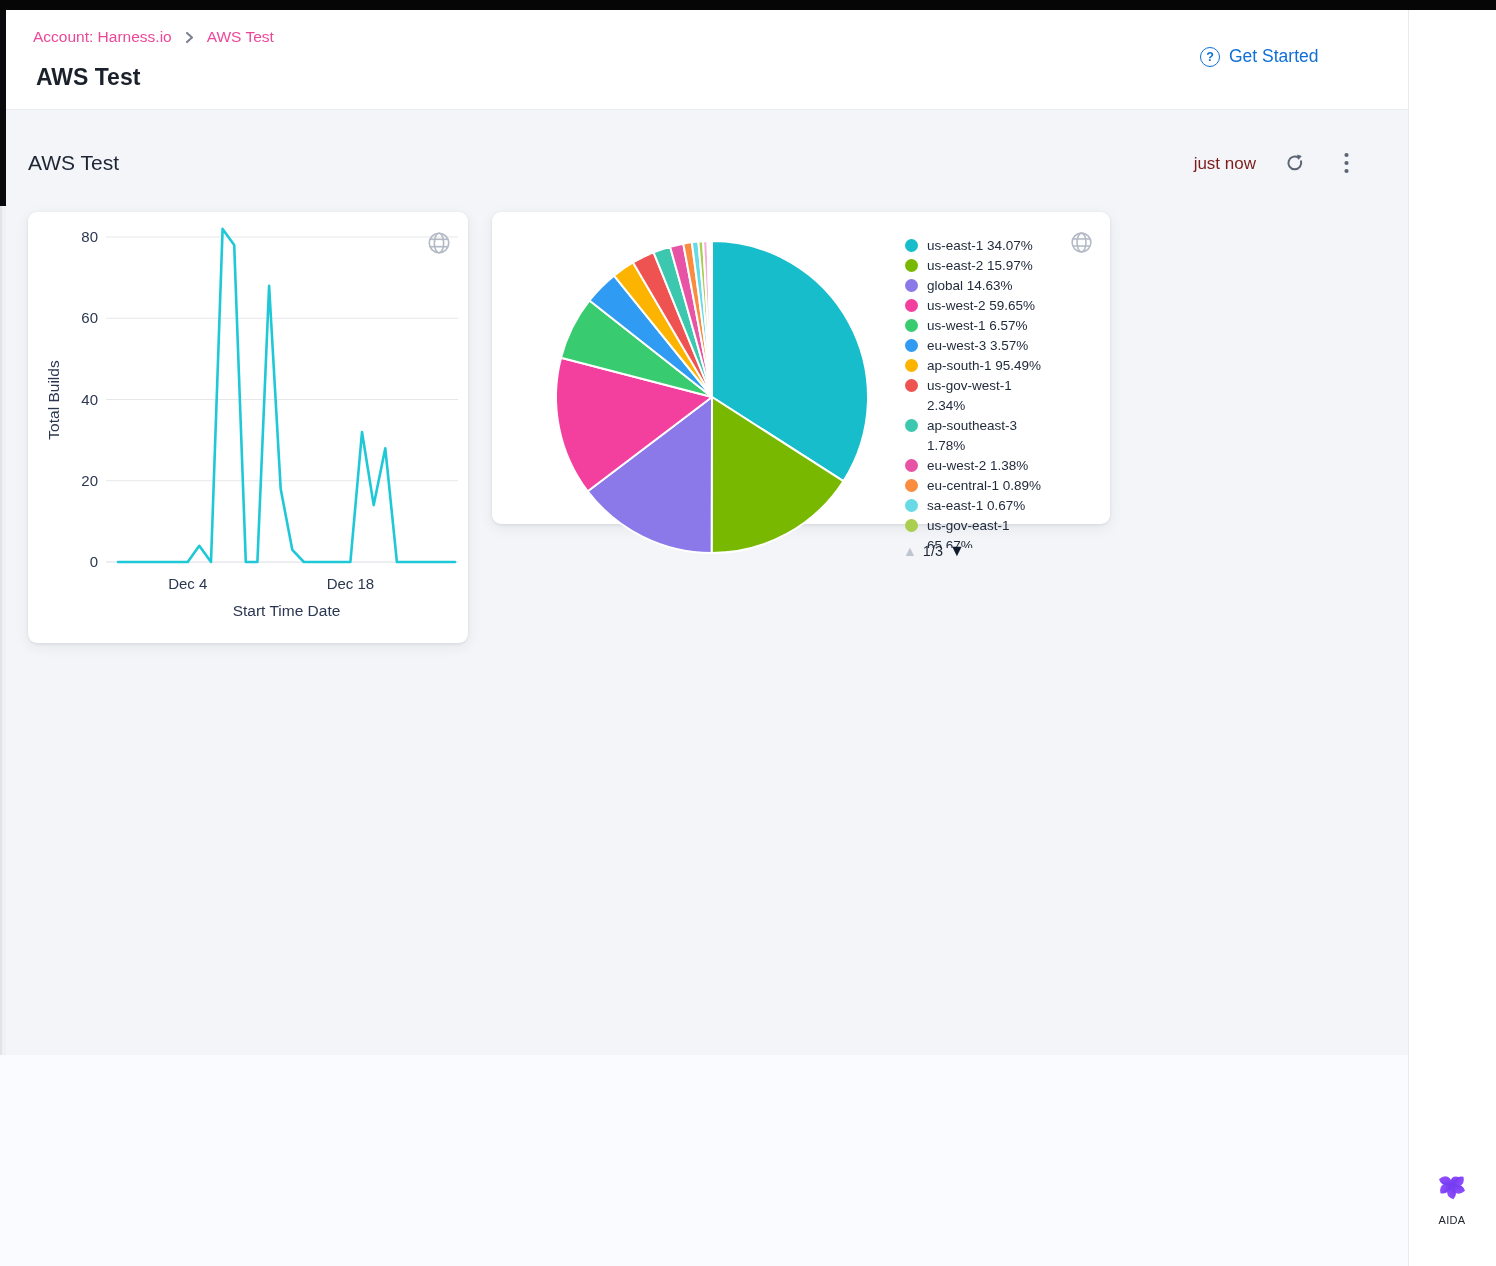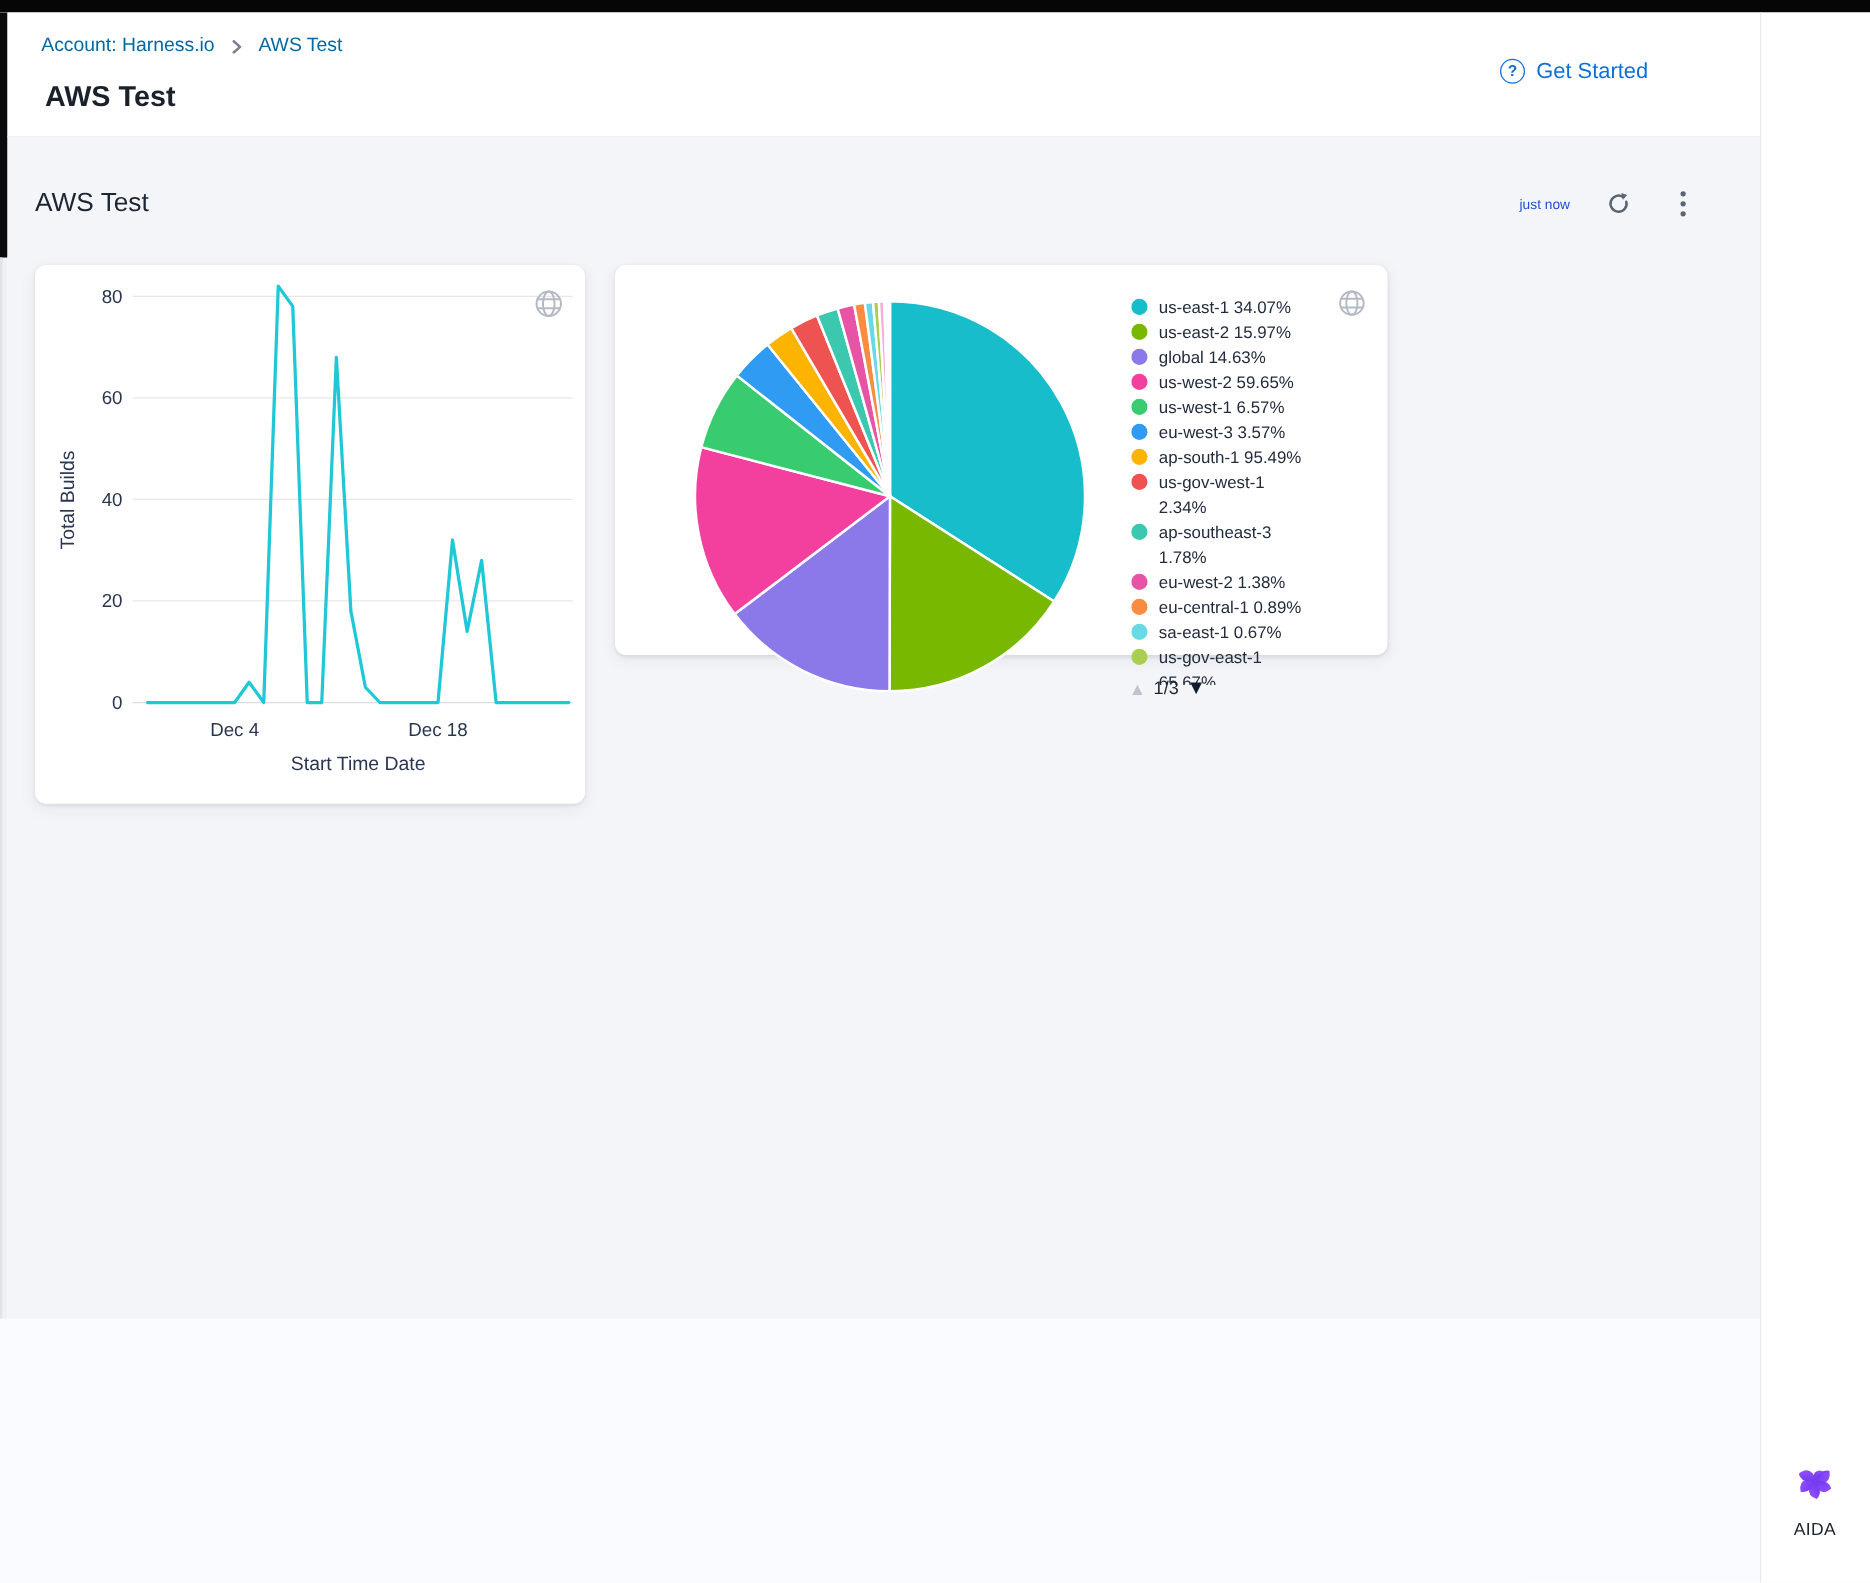--- a/index.html
+++ b/index.html
@@ -11,38 +11,38 @@
   .topbar        { left:0; top:0; width:1496px; height:10px; background:#060607; }
   .left-col      { left:0; top:10px; width:6px; height:1045px; background:#f0f1f4; }
   .left-strip    { left:0; top:10px; width:6px; height:196px; background:#0a0a0c; }
   .left-line     { left:0; top:206px; width:2px; height:849px; background:#e0e3e8; }
 
   
   .header-bg { left:6px; top:10px; width:1402px; height:100px; background:#ffffff;
                border-bottom:1px solid #e9ebef; }
   .breadcrumb { left:33px; top:28px; display:flex; align-items:center; gap:12px;
                 font-size:15.5px; }
-  .crumb-link { color:#0369a1; text-decoration:none; cursor:pointer; }
+  .crumb-link { color:#ec4899; text-decoration:none; cursor:pointer; }
   .crumb-sep  { display:flex; align-items:center; }
   .page-title { left:36px; top:64px; font-size:23px; font-weight:700; color:#1b212b; }
   .get-started { left:1200px; top:46px; display:flex; align-items:center; gap:9px;
                  color:#0f6fd7; font-size:17.5px; cursor:pointer; }
   .q-circle { width:20px; height:20px; border:1.6px solid #0f6fd7; border-radius:50%;
               display:flex; align-items:center; justify-content:center;
               font-size:12.5px; font-weight:700; color:#0f6fd7; }
 
   
   .main-bg   { left:6px; top:110px; width:1402px; height:945px; background:#f3f5f8; }
   .bottom-strip { left:0; top:1055px; width:1408px; height:211px; background:#fafbfe; }
   .right-col { left:1408px; top:10px; width:88px; height:1256px; background:#ffffff;
                border-left:1px solid #e8eaef; }
 
   .section-title { left:28px; top:151px; font-size:21px; font-weight:500; color:#1d2534; }
   .controls { top:152px; right:138px; display:flex; align-items:center; gap:27px; }
-  .refreshed { font-size:11px; color:#1d4ed8; }
+  .refreshed { font-size:17px; color:#7f1d1d; }
   .icon-btn { background:none; border:none; cursor:pointer; display:flex;
               align-items:center; justify-content:center; width:24px; height:24px; padding:0; }
 
   
   .card { background:#ffffff; border-radius:9px;
           box-shadow:0 1px 3px rgba(40,48,70,.10), 0 4px 14px rgba(40,48,70,.07); }
   .card-line { left:28px; top:212px; width:440px; height:431px; }
   .card-pie  { left:492px; top:212px; width:618px; height:312px; }
   .globe { position:absolute; top:18px; right:16px; }
 
@@ -56,21 +56,21 @@
   .leg-dot { width:13px; height:13px; border-radius:50%; flex-shrink:0; margin-top:3px; }
   .leg-txt { width:116px; }
   .pie-pager { position:absolute; left:411px; top:330px; display:flex;
                align-items:center; gap:6px; font-size:14.5px; color:#1e2533; }
   .pager-up   { color:#bfc5cf; font-size:14px; cursor:pointer; }
   .pager-down { color:#101c2c; font-size:16px; cursor:pointer; }
 
   
   .aida { left:1408px; top:1166px; width:88px; display:flex; flex-direction:column;
           align-items:center; gap:6px; cursor:pointer; }
-  .aida-label { font-size:14px; color:#20262f; letter-spacing:.3px; }
+  .aida-label { font-size:11px; color:#20262f; letter-spacing:.3px; }
 </style>
 </head>
 <body>
 
 <div class="layer topbar"></div>
 <div class="layer left-col"></div>
 <div class="layer left-strip"></div>
 <div class="layer left-line"></div>
 
 <div class="layer header-bg"></div>

